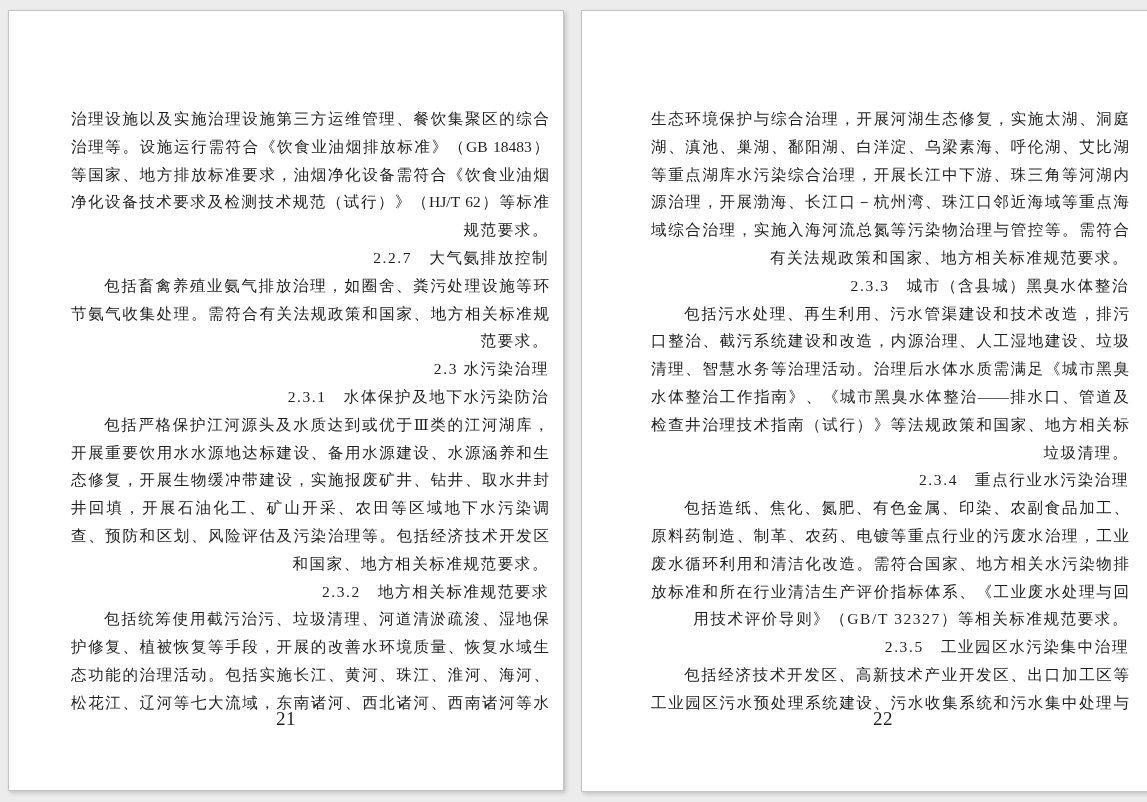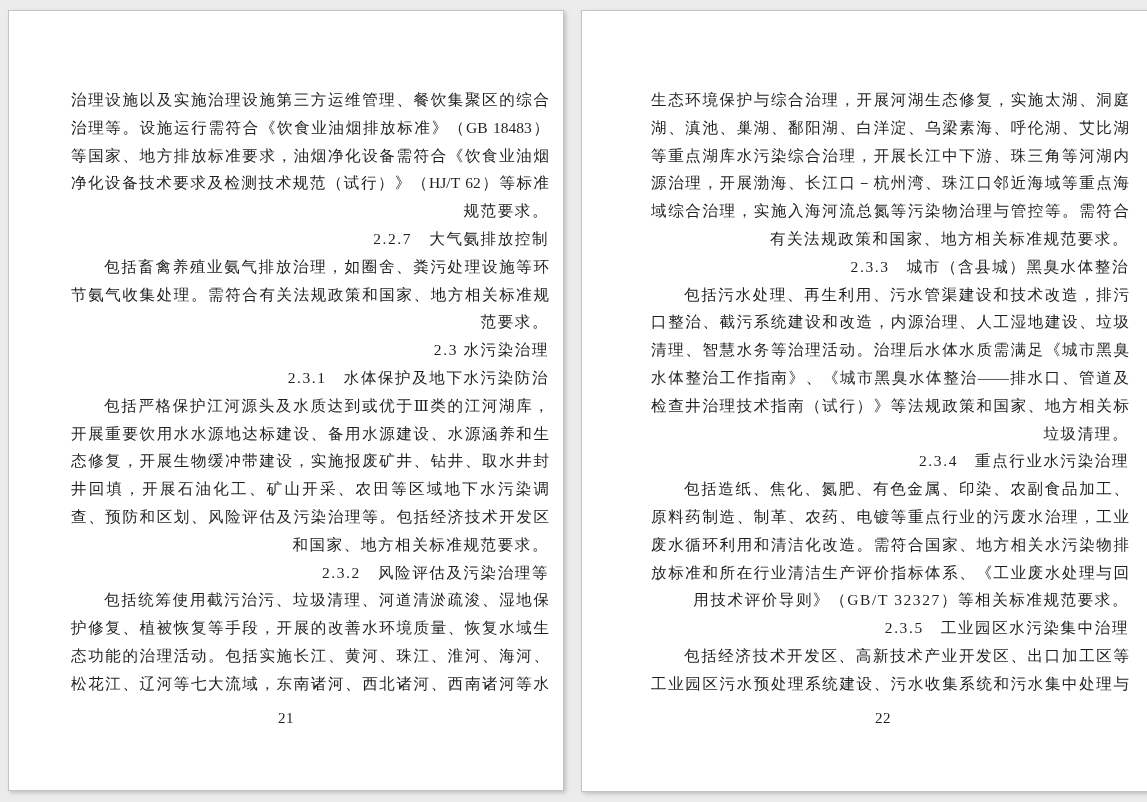--- a/index.html
+++ b/index.html
@@ -22,21 +22,21 @@
     position: absolute;
     background: #ffffff;
     border: 1px solid #c4c4c4;
     box-shadow: 2px 2px 4px rgba(0,0,0,0.18);
     box-sizing: border-box;
   }
   .page-left  { left: 8px;  top: 10px; width: 556px; height: 781px; }
   .page-right { left: 581px; top: 10px; width: 604px; height: 782px; }
   .textblock {
     position: absolute;
-    top: 75px;
+    top: 94px;
     width: 478px;
     color: #1f1f1f;
     font-size: 15.5px;
   }
   .tb-left  { left: 62px; }
   .tb-right { left: 69px; }
   .ln {
     height: 27.8px;
     line-height: 27.8px;
     overflow: hidden;
@@ -53,21 +53,21 @@
   .ln.h3   { padding-left: 33px; }
   .ln.h2   { padding-left: 23px; font-family: Liberation Serif, serif; }
   .pagenum {
     position: absolute;
     top: 694px;
     left: 0;
     width: 100%;
     height: 27.8px;
     line-height: 27.8px;
     text-align: center;
-    font-size: 15px;
+    font-size: 19px;
     color: #1f1f1f;
     letter-spacing: 0.5px;
   }
 </style>
 </head>
 <body>
 
 <div class="viewer">
 
   <div class="page page-left">
@@ -82,21 +82,21 @@
         <div class="ln just">节氨气收集处理。需符合有关法规政策和国家、地方相关标准规</div>
         <div class="ln ">范要求。</div>
         <div class="ln h2">2.3 水污染治理</div>
         <div class="ln h3">2.3.1　水体保护及地下水污染防治</div>
         <div class="ln just ind">包括严格保护江河源头及水质达到或优于Ⅲ类的江河湖库，</div>
         <div class="ln just">开展重要饮用水水源地达标建设、备用水源建设、水源涵养和生</div>
         <div class="ln just">态修复，开展生物缓冲带建设，实施报废矿井、钻井、取水井封</div>
         <div class="ln just">井回填，开展石油化工、矿山开采、农田等区域地下水污染调</div>
         <div class="ln just">查、预防和区划、风险评估及污染治理等。包括经济技术开发区</div>
         <div class="ln ">和国家、地方相关标准规范要求。</div>
-        <div class="ln h3">2.3.2　风险评估及污染治理等</div>
+        <div class="ln h3">2.3.2　地方相关标准规范要求</div>
         <div class="ln just ind">包括统筹使用截污治污、垃圾清理、河道清淤疏浚、湿地保</div>
         <div class="ln just">护修复、植被恢复等手段，开展的改善水环境质量、恢复水域生</div>
         <div class="ln just">态功能的治理活动。包括实施长江、黄河、珠江、淮河、海河、</div>
         <div class="ln just">松花江、辽河等七大流域，东南诸河、西北诸河、西南诸河等水</div>
       </div>
     <div class="pagenum">21</div>
   </div>
 
   <div class="page page-right">
     <div class="textblock tb-right">

